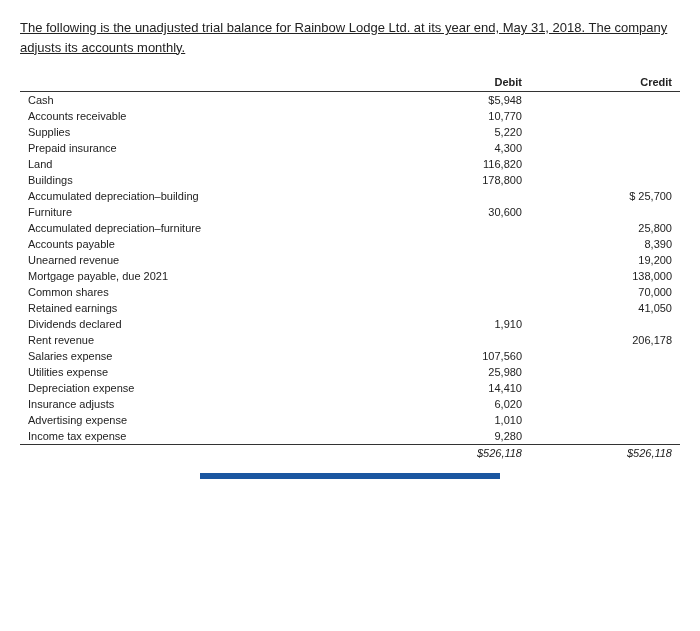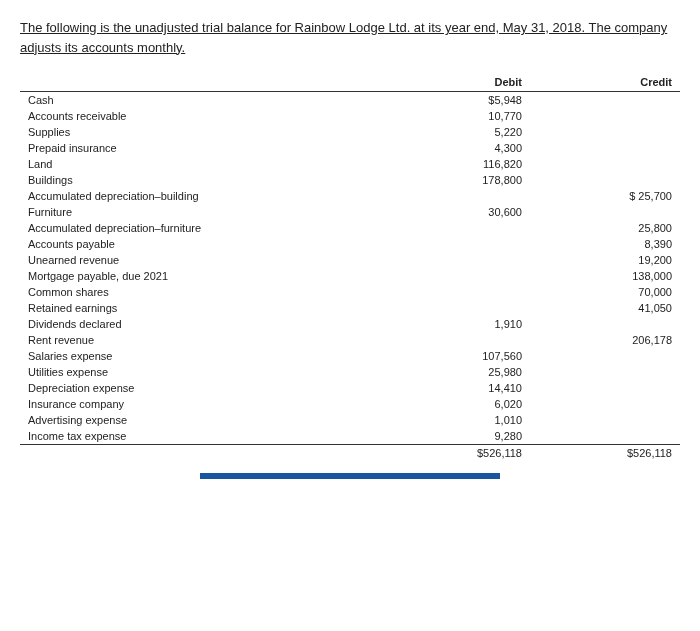--- a/index.html
+++ b/index.html
@@ -49,20 +49,21 @@
       text-align: right;
       width: 100px;
     }
     .trial-balance-table td.credit-col {
       text-align: right;
       width: 100px;
     }
     .total-row td {
       border-top: 1px solid #333;
       font-weight: normal;
+      font-style: italic;
     }
     .total-row td.debit-col,
     .total-row td.credit-col {
       border-top: 1px solid #333;
       font-weight: normal;
     }
     .bottom-bar {
       height: 6px;
       background: #1a56a0;
       margin-top: 12px;
@@ -177,21 +178,21 @@
         <td class="label-col">Utilities expense</td>
         <td class="debit-col">25,980</td>
         <td class="credit-col"></td>
       </tr>
       <tr>
         <td class="label-col">Depreciation expense</td>
         <td class="debit-col">14,410</td>
         <td class="credit-col"></td>
       </tr>
       <tr>
-        <td class="label-col">Insurance company</td>
+        <td class="label-col">Insurance adjusts</td>
         <td class="debit-col">6,020</td>
         <td class="credit-col"></td>
       </tr>
       <tr>
         <td class="label-col">Advertising expense</td>
         <td class="debit-col">1,010</td>
         <td class="credit-col"></td>
       </tr>
       <tr>
         <td class="label-col">Income tax expense</td>

